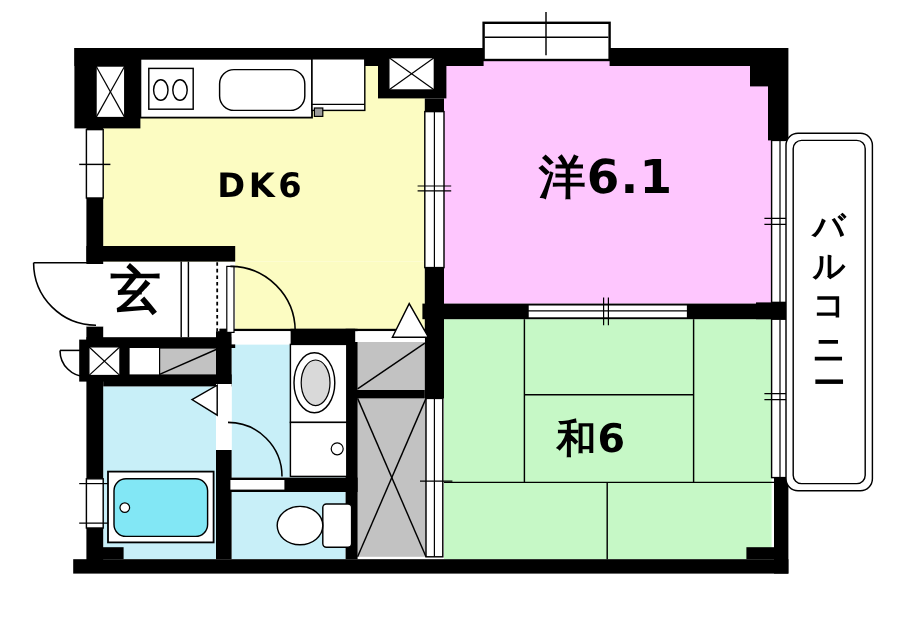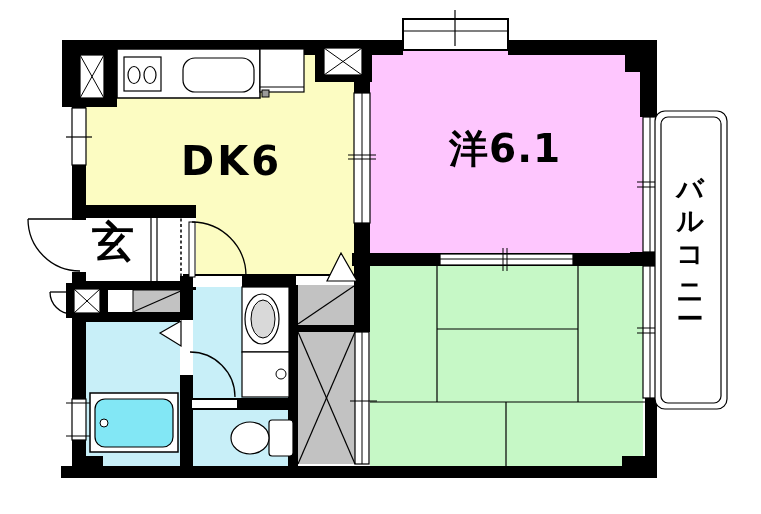--- a/index.html
+++ b/index.html
@@ -2,21 +2,21 @@
 <html><head>
 <meta charset="utf-8">
 <style>
   html,body{margin:0;padding:0;background:#fff;}
   #canvas{
     position:relative;width:761px;height:514px;background:#ffffff;overflow:hidden;
     font-family:"DejaVu Sans","Liberation Sans",sans-serif;
   }
   #plan-svg{position:absolute;left:0;top:0;}
   .room-label{position:absolute;color:#000;white-space:nowrap;line-height:1;}
-  #dk-label{left:181px;top:141px;font-size:40px;font-weight:600;letter-spacing:3px;}
+  #dk-label{left:181px;top:141px;font-size:28px;font-weight:600;letter-spacing:3px;}
   #western-label{left:449px;top:129px;font-size:39px;font-weight:700;letter-spacing:1px;}
   #japanese-label{left:464px;top:349px;font-size:33px;font-weight:700;letter-spacing:1px;}
   #genkan-label{left:92px;top:221px;font-size:42px;font-weight:700;}
   #balcony-label{
     left:666px;top:157px;height:210px;width:38px;
     writing-mode:vertical-rl;text-orientation:mixed;
     font-size:27px;font-weight:700;letter-spacing:6px;text-align:left;
   }
 </style>
 </head>
@@ -228,15 +228,16 @@
   </g>
 
   <g fill="none" stroke="#000" stroke-width="1.2">
     <rect x="655" y="111" width="72" height="298" rx="10" fill="#fff"></rect>
     <rect x="661" y="117" width="60" height="286" rx="7"></rect>
   </g>
 </svg>
 
   <div class="room-label" id="dk-label">DK6</div>
   <div class="room-label" id="western-label">洋6.1</div>
+  <div class="room-label" id="japanese-label">和6</div>
   <div class="room-label" id="genkan-label">玄</div>
   <div class="room-label" id="balcony-label">バルコニー</div>
 </div>
 
 </body></html>

